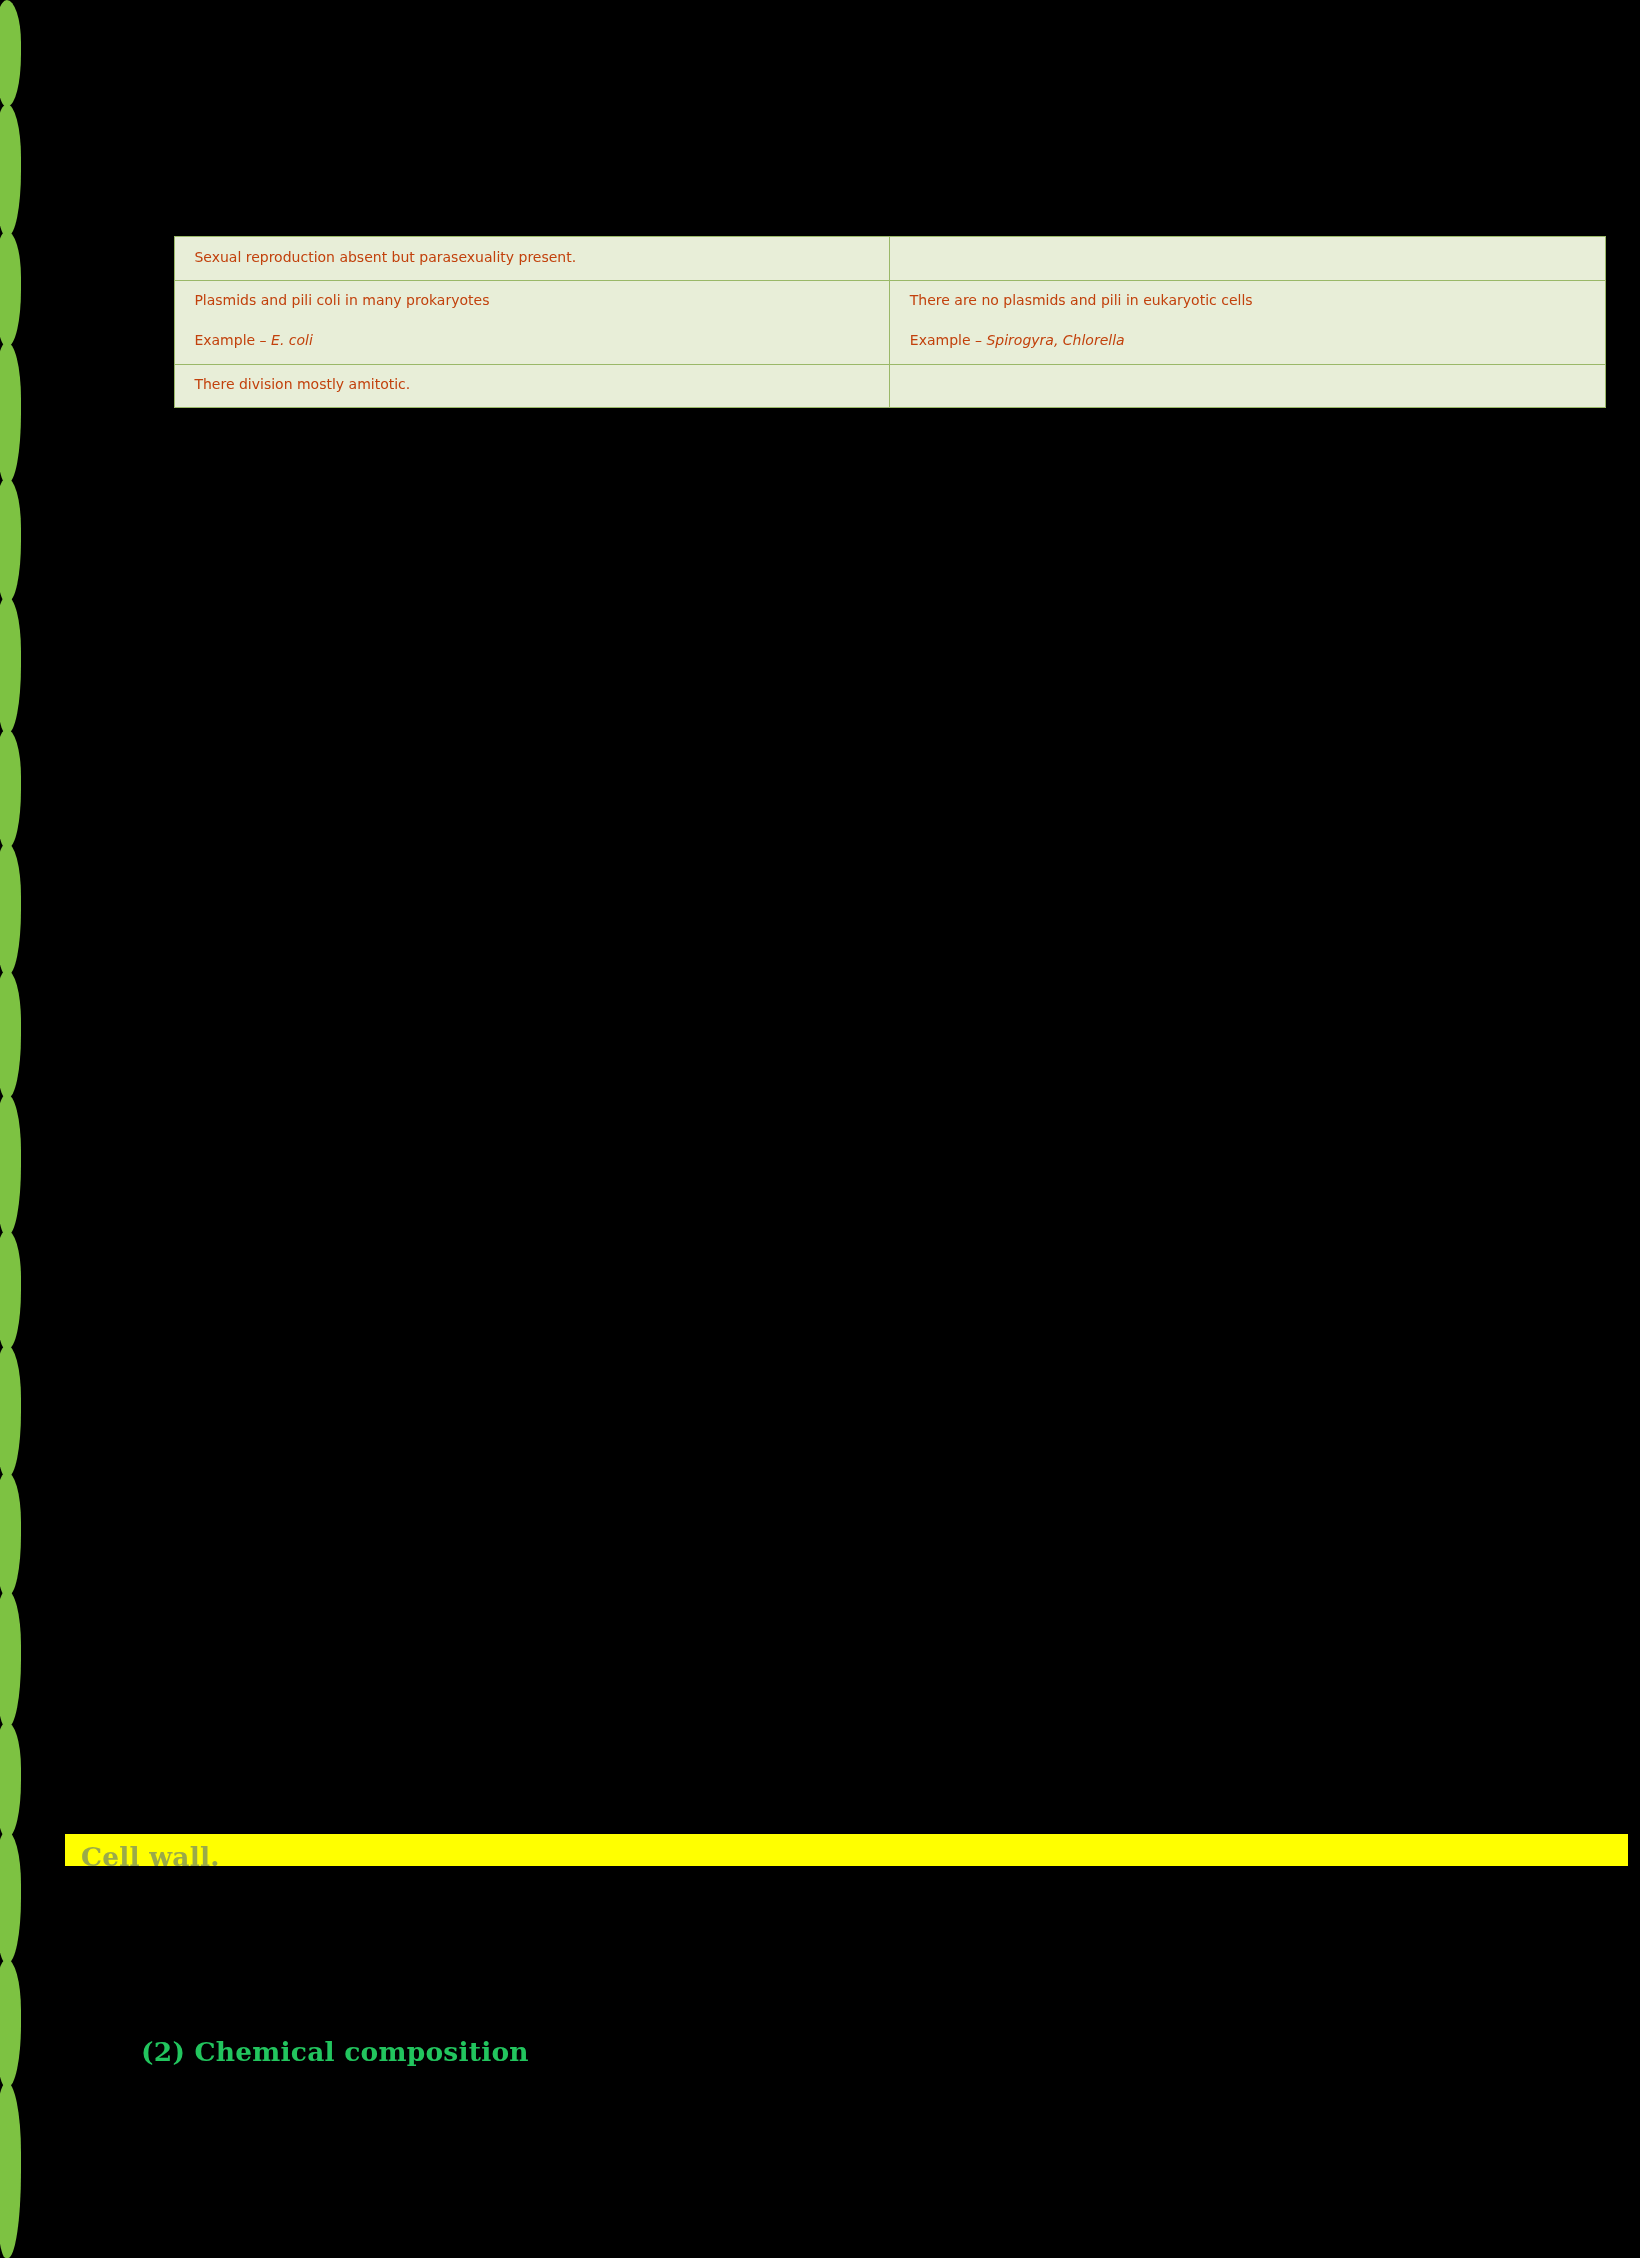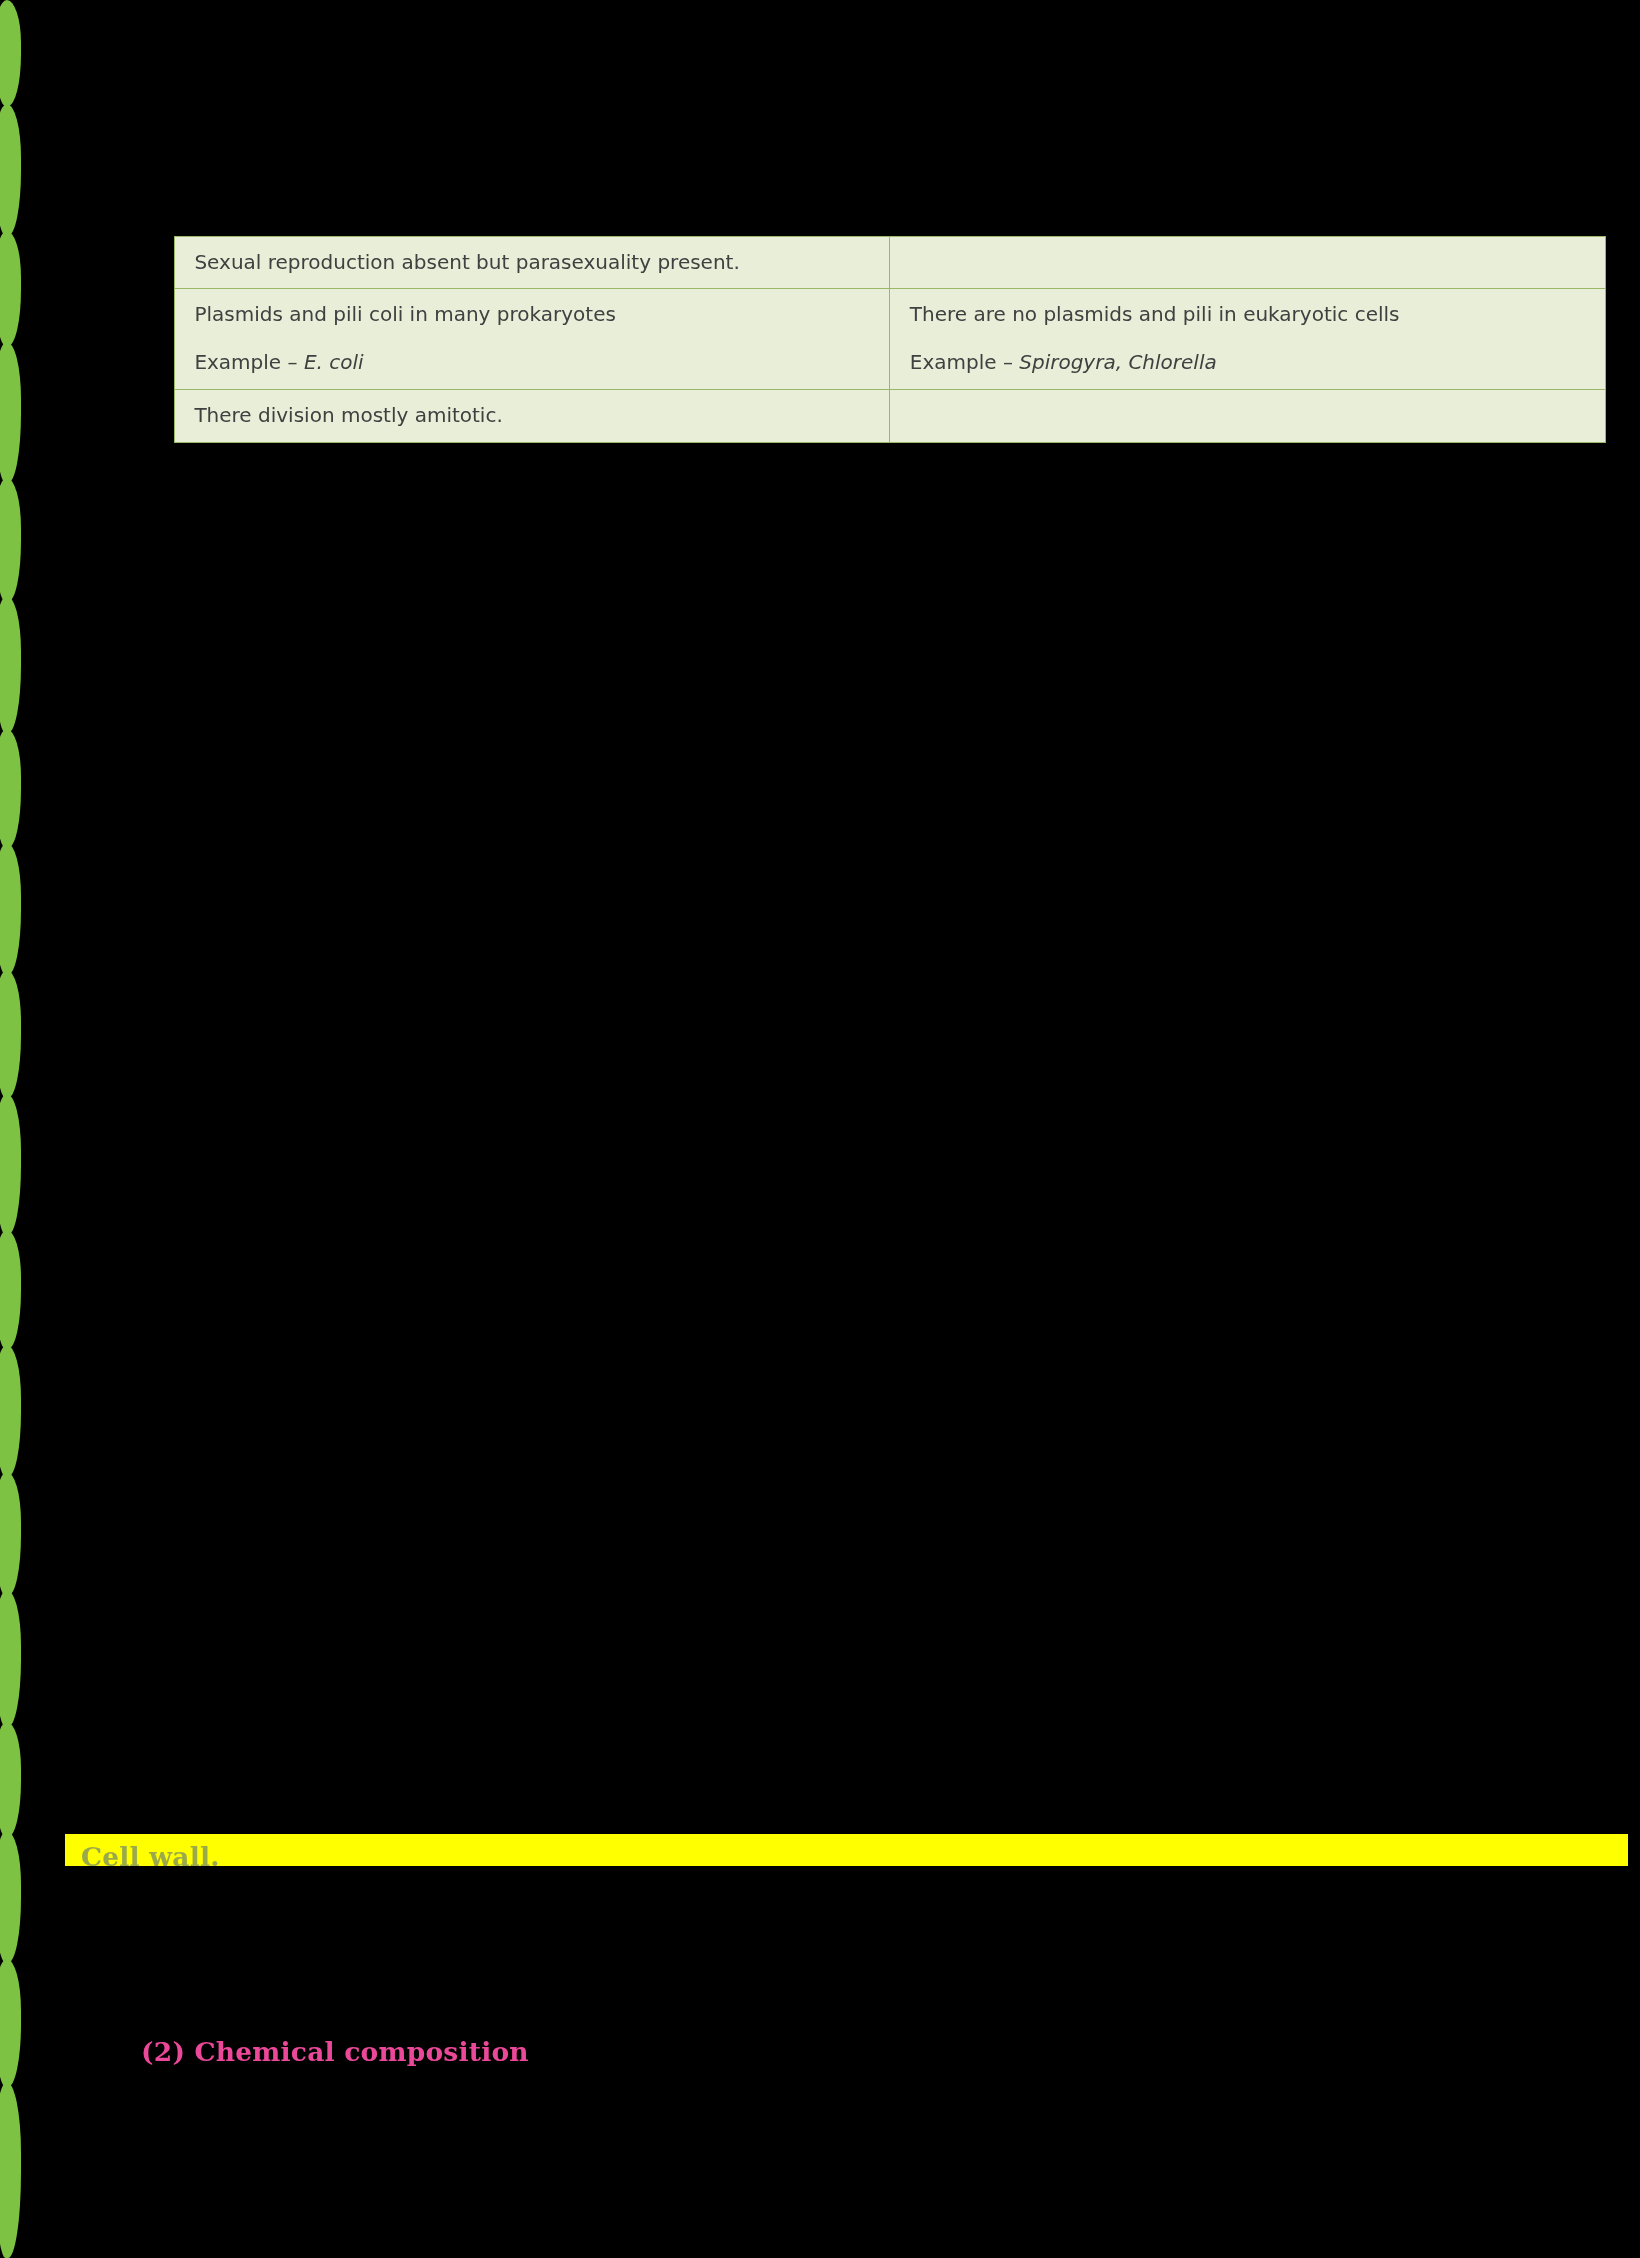--- a/index.html
+++ b/index.html
@@ -41,23 +41,23 @@
   table.compare {
     border-collapse: collapse;
     width: 100%;
     table-layout: fixed;
   }
   table.compare td {
     border: 1.8px solid #9ab868;
     vertical-align: top;
     padding: 10.6px 16px 12.4px 19.4px;
     font-family: "DejaVu Sans", sans-serif;
-    font-size: 20px;
+    font-size: 14px;
     line-height: 1.42;
-    color: #404040;
+    color: #c2410c;
     background: #e8eed8;
   }
   table.compare td.col-left { width: 679px; }
   table.compare td.col-right { width: 679px; }
   td.empty-cell {
     background: #000000;
     border-color: #9ab868;
   }
   .justify-text {
     text-align: justify;
@@ -87,21 +87,21 @@
   }
 
   
   .sub-heading {
     position: absolute;
     left: 141px;
     top: 2036px;
     font-family: "DejaVu Serif", serif;
     font-weight: bold;
     font-size: 26.5px;
-    color: #ec4899;
+    color: #22c55e;
     letter-spacing: 0.2px;
   }
 </style>
 </head>
 <body>
 
 <div class="edge-strip">
   <div class="blob" style="top:0px;height:106px;"></div>
   <div class="blob" style="top:104px;height:132px;"></div>
   <div class="blob" style="top:231px;height:115px;"></div>

